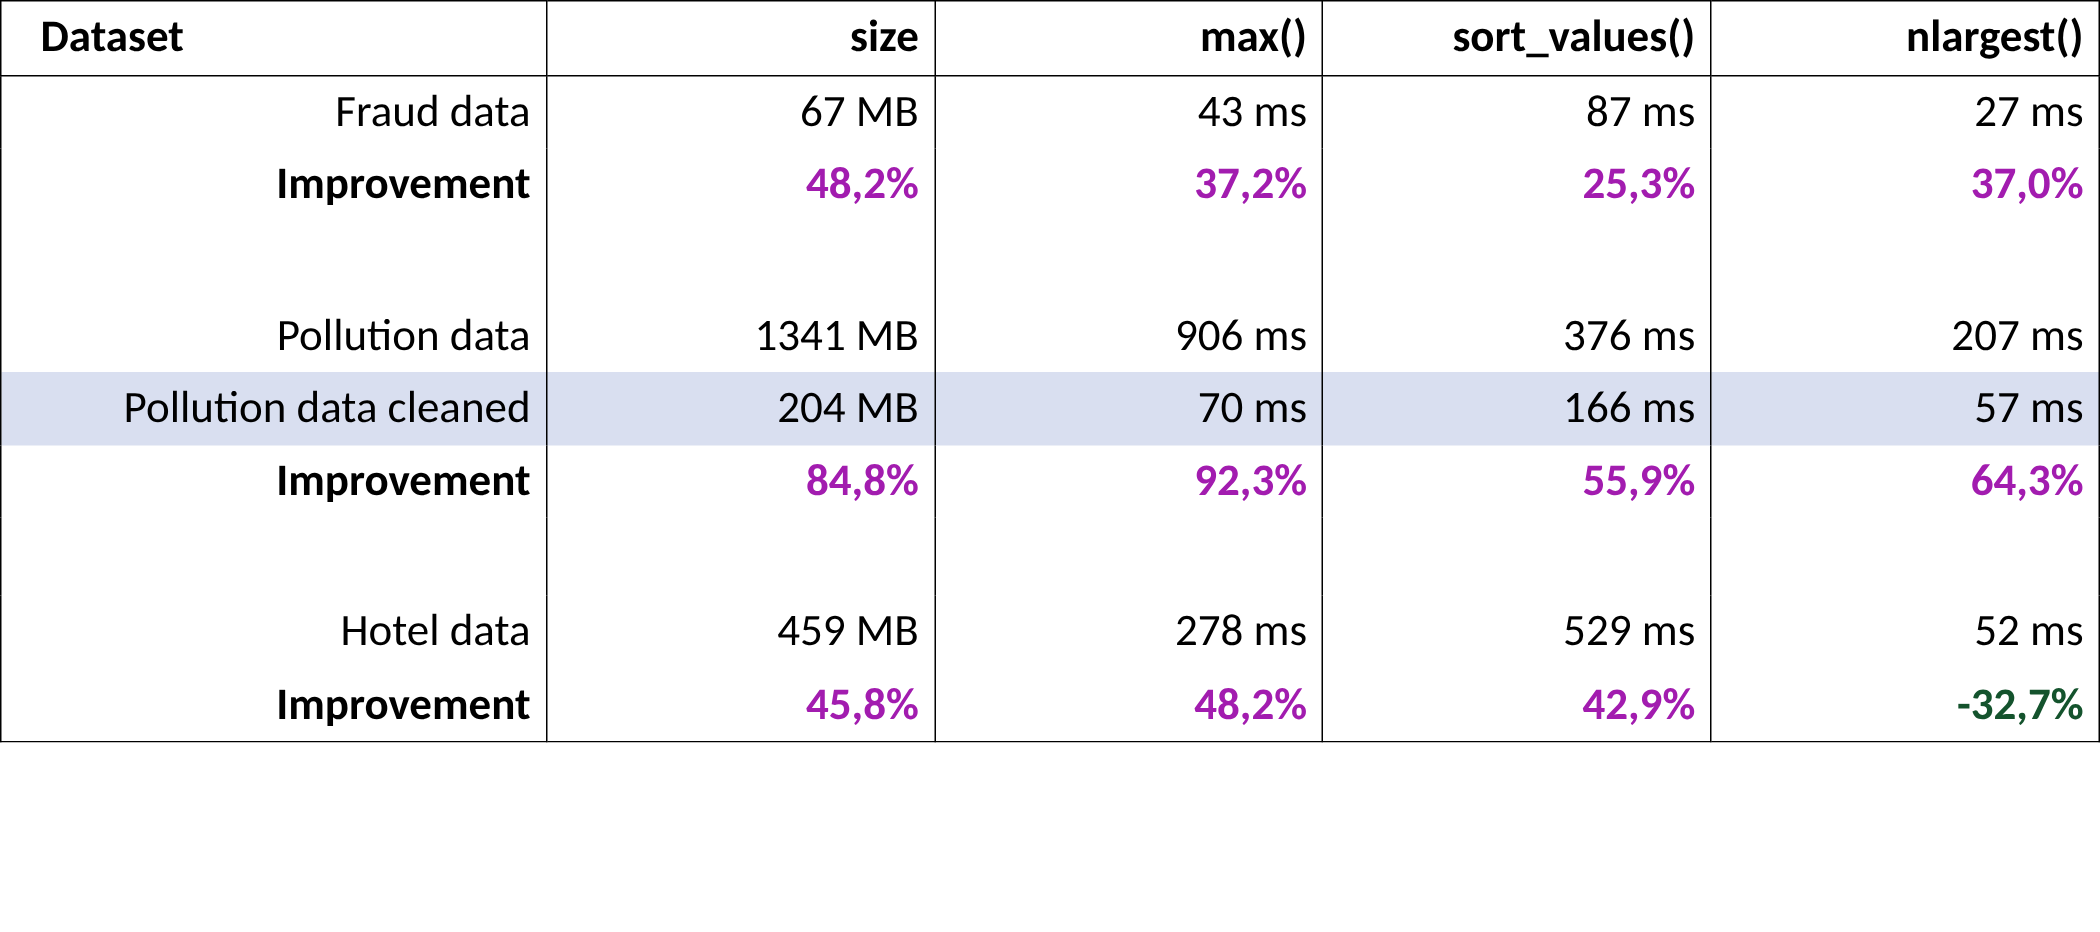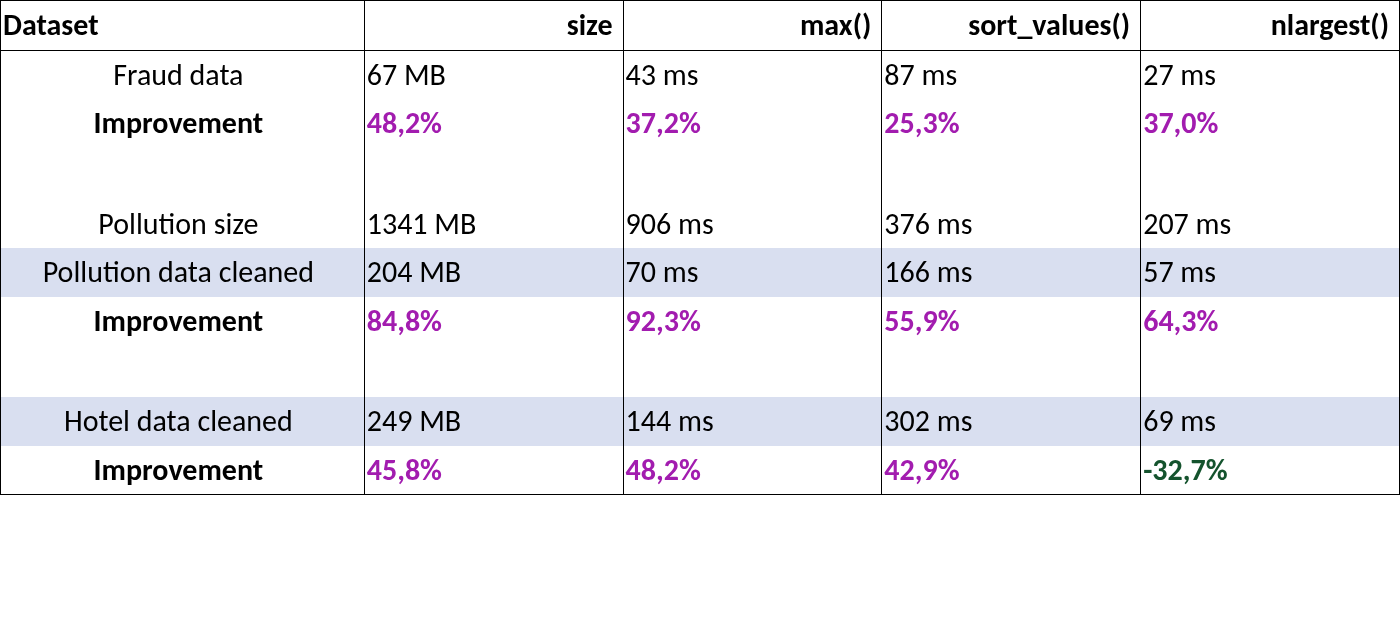--- a/index.html
+++ b/index.html
@@ -14,42 +14,43 @@
     box-sizing: border-box;
   }
   table {
     border-collapse: collapse;
     width: 100%;
     table-layout: fixed;
   }
   th, td {
     border-left: 1px solid #000;
     border-right: 1px solid #000;
-    padding: 4px 10px 4px 2px;
+    padding: 4px 10px 4px 26px;
     font-size: 30px;
     line-height: 1.35;
     height: 41px;
     box-sizing: border-box;
     vertical-align: middle;
     white-space: nowrap;
   }
   thead th {
     border-top: 1px solid #000;
     border-bottom: 1px solid #000;
     font-weight: 700;
     text-align: right;
   }
   thead th.first {
     text-align: left;
   }
   td.first {
-    text-align: center;
+    text-align: right;
     margin-top: 36px;
   }
   td.num {
+    text-align: right;
   }
   tr.shade td {
     background: #d9dff0;
   }
   tr.improve td {
     font-weight: 700;
   }
   tr.improve td.num {
     color: #a21caf;
   }
@@ -107,21 +108,21 @@
     </tr>
     <tr class="spacer">
       <td class="first"></td>
           <td class="num"></td>
           <td class="num"></td>
           <td class="num"></td>
           <td class="num"></td>
     </tr>
 
     <tr>
-      <td class="first">Pollution size</td>
+      <td class="first">Pollution data</td>
       <td class="num">1341 MB</td>
       <td class="num">906 ms</td>
       <td class="num">376 ms</td>
       <td class="num">207 ms</td>
     </tr>
     <tr class="shade">
       <td class="first">Pollution data cleaned</td>
       <td class="num">204 MB</td>
       <td class="num">70 ms</td>
       <td class="num">166 ms</td>
@@ -135,26 +136,26 @@
       <td class="num">64,3%</td>
     </tr>
     <tr class="spacer">
       <td class="first"></td>
           <td class="num"></td>
           <td class="num"></td>
           <td class="num"></td>
           <td class="num"></td>
     </tr>
 
-    <tr class="shade">
-      <td class="first">Hotel data cleaned</td>
-      <td class="num">249 MB</td>
-      <td class="num">144 ms</td>
-      <td class="num">302 ms</td>
-      <td class="num">69 ms</td>
+    <tr>
+      <td class="first">Hotel data</td>
+      <td class="num">459 MB</td>
+      <td class="num">278 ms</td>
+      <td class="num">529 ms</td>
+      <td class="num">52 ms</td>
     </tr>
     <tr class="improve">
       <td class="first">Improvement</td>
       <td class="num">45,8%</td>
       <td class="num">48,2%</td>
       <td class="num">42,9%</td>
       <td class="num neg">-32,7%</td>
     </tr>
   </tbody>
 </table>

